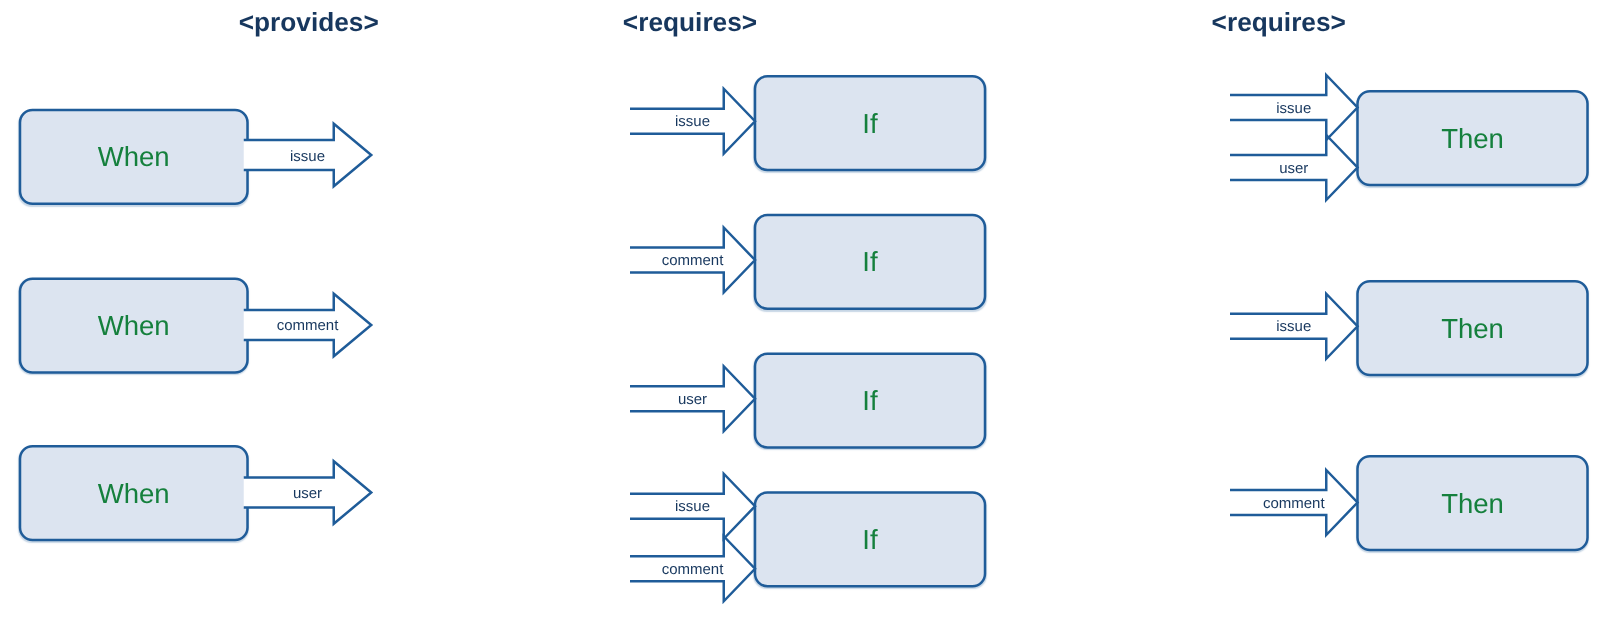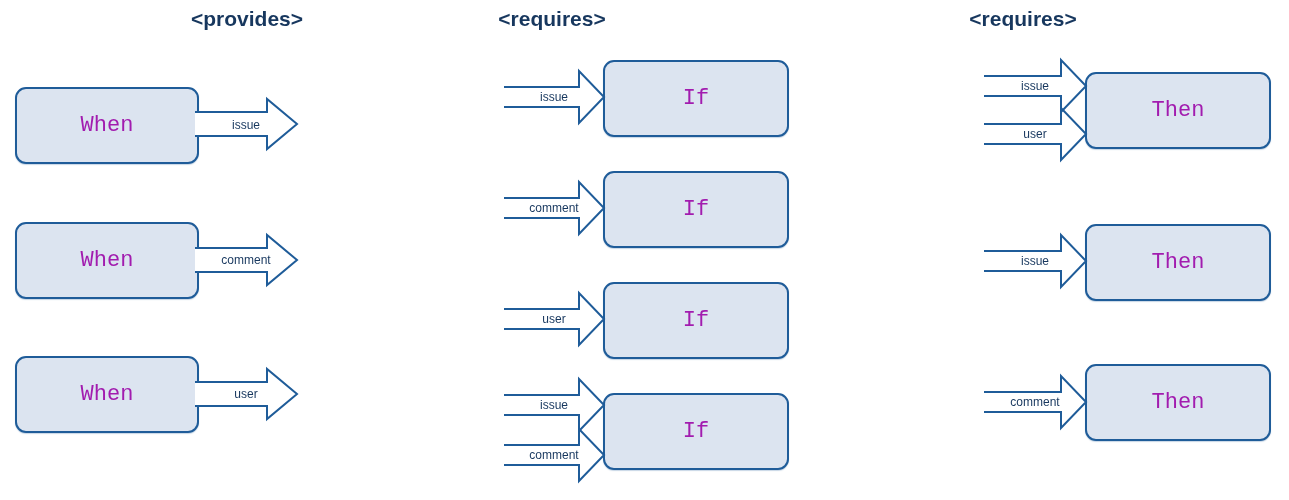--- a/index.html
+++ b/index.html
@@ -19,23 +19,22 @@
     white-space:nowrap;
   }
   .node{
     position:absolute;
     width:180px;height:73px;
     background:#dce4f0;
     border:2px solid #1f5c99;
     border-radius:11px;
     display:flex;align-items:center;justify-content:center;
     font-size:22px;
-    color:#a21caf;
+    color:#15803d;
     box-shadow:0 1px 1px rgba(31,92,153,0.25);
-    font-family:Liberation Mono, monospace;
   }
   .arrow{position:absolute;overflow:visible;}
   .arrow path.f{fill:#ffffff;stroke:none;}
   .arrow path.s{fill:none;stroke:#1f5c99;stroke-width:2;}
   .arrow-label{
     position:absolute;
     font-size:12px;
     line-height:14px;
     color:#17375e;
     text-align:center;

